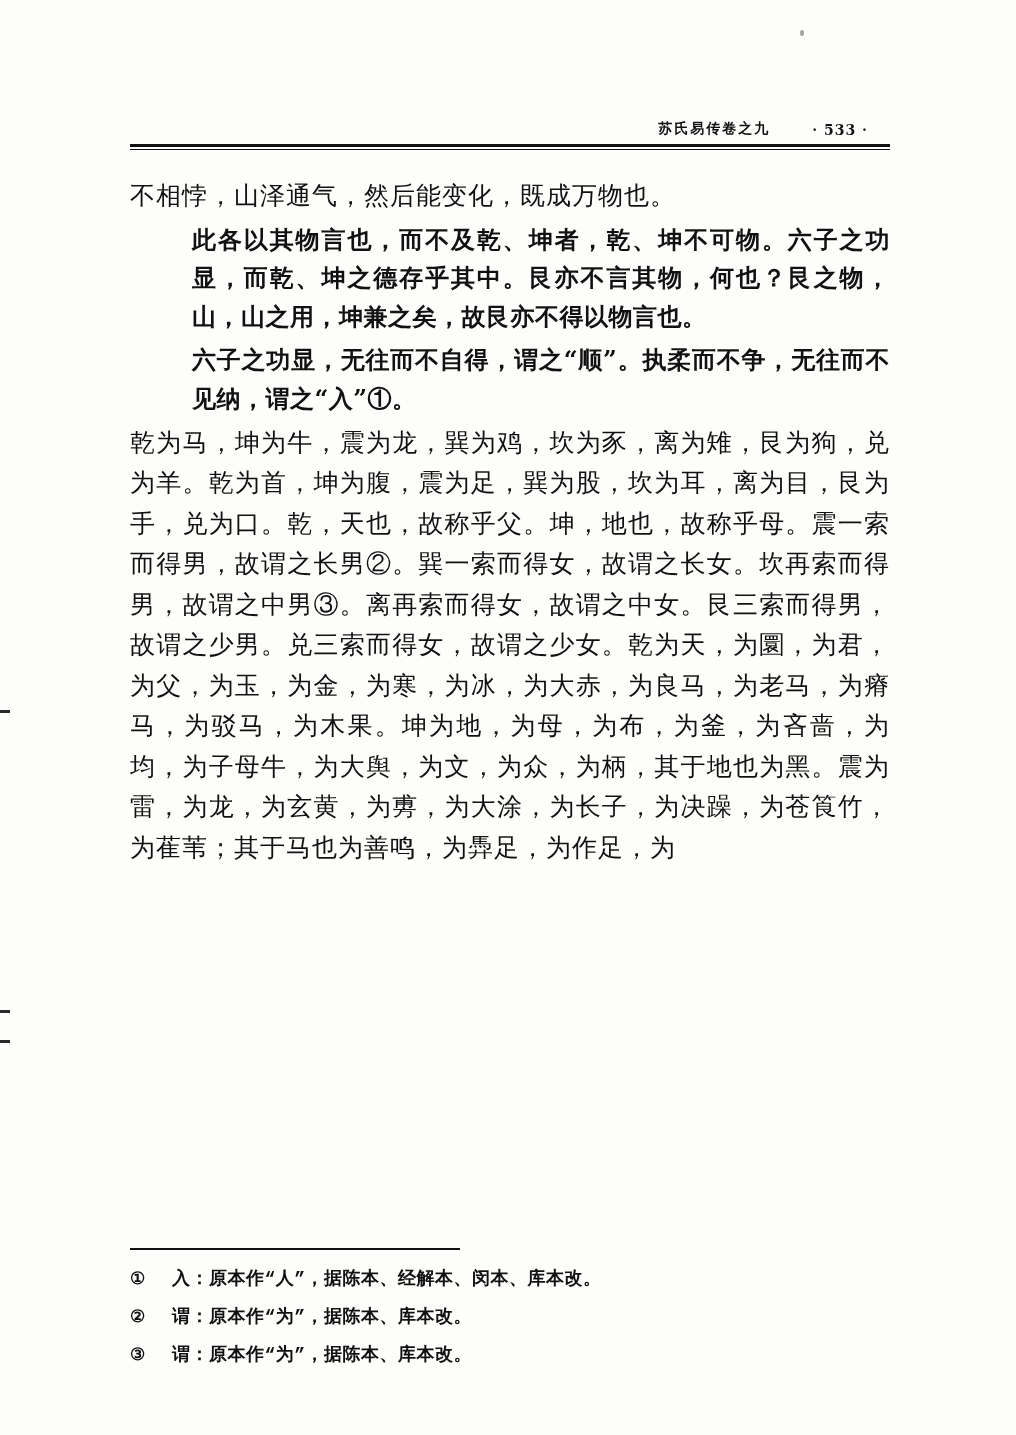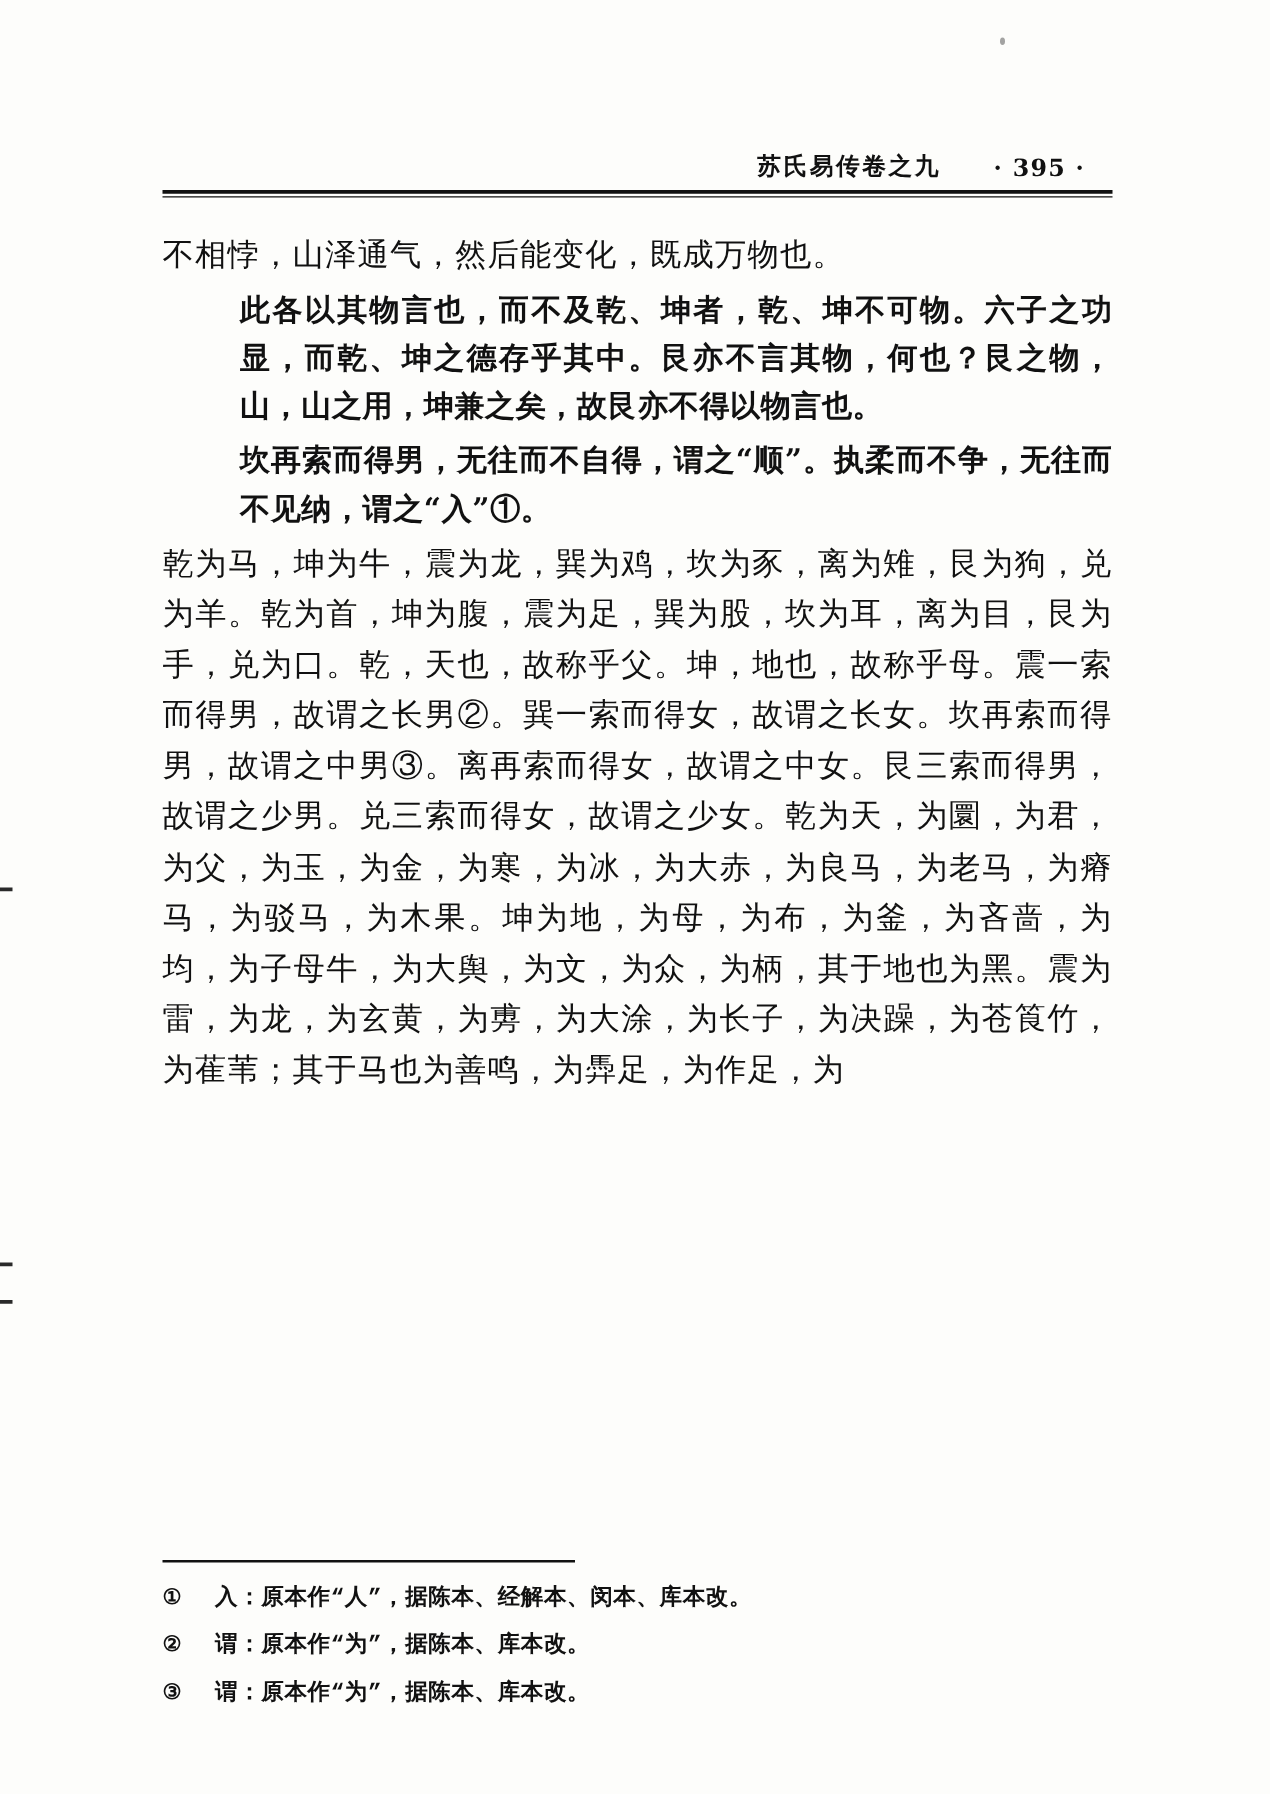--- a/index.html
+++ b/index.html
@@ -34,21 +34,21 @@
     top: 120px;
     width: 760px;
   }
 
   
   .running-head {
     display: flex;
     align-items: flex-end;
     justify-content: flex-end;
     gap: 42px;
-    font-size: 19px;
+    font-size: 14px;
     letter-spacing: 2px;
     padding-right: 22px;
     padding-bottom: 6px;
   }
   .running-head .title {
     font-weight: 700;
   }
   .running-head .folio {
     font-weight: 700;
     font-family: "DejaVu Serif", serif;
@@ -118,27 +118,27 @@
 
   <div class="speck" style="left:800px; top:30px; width:4px; height:6px;"></div>
   <div class="edge-mark" style="left:0px; top:710px; width:10px; height:3px;"></div>
   <div class="edge-mark" style="left:0px; top:1010px; width:10px; height:3px;"></div>
   <div class="edge-mark" style="left:0px; top:1040px; width:10px; height:3px;"></div>
 
   <div class="content">
 
     <div class="running-head">
       <span class="title">苏氏易传卷之九</span>
-      <span class="folio">· 395 ·</span>
+      <span class="folio">· 533 ·</span>
     </div>
     <div class="rule"></div>
 
     <p class="main-text">不相悖，山泽通气，然后能变化，既成万物也。</p>
     <p class="commentary">此各以其物言也，而不及乾、坤者，乾、坤不可物。六子之功显，而乾、坤之德存乎其中。艮亦不言其物，何也？艮之物，山，山之用，坤兼之矣，故艮亦不得以物言也。</p>
-    <p class="commentary">坎再索而得男，无往而不自得，谓之“顺”。执柔而不争，无往而不见纳，谓之“入”①。</p>
+    <p class="commentary">六子之功显，无往而不自得，谓之“顺”。执柔而不争，无往而不见纳，谓之“入”①。</p>
     <p class="main-text">乾为马，坤为牛，震为龙，巽为鸡，坎为豕，离为雉，艮为狗，兑为羊。乾为首，坤为腹，震为足，巽为股，坎为耳，离为目，艮为手，兑为口。乾，天也，故称乎父。坤，地也，故称乎母。震一索而得男，故谓之长男②。巽一索而得女，故谓之长女。坎再索而得男，故谓之中男③。离再索而得女，故谓之中女。艮三索而得男，故谓之少男。兑三索而得女，故谓之少女。乾为天，为圜，为君，为父，为玉，为金，为寒，为冰，为大赤，为良马，为老马，为瘠马，为驳马，为木果。坤为地，为母，为布，为釜，为吝啬，为均，为子母牛，为大舆，为文，为众，为柄，其于地也为黑。震为雷，为龙，为玄黄，为旉，为大涂，为长子，为决躁，为苍筤竹，为萑苇；其于马也为善鸣，为馵足，为作足，为</p>
 
   </div>
 
   <div class="footnotes">
     <div class="fn-rule"></div>
 
     <div class="fn-item">
       <span class="fn-marker">①</span>
       <span class="fn-text">入：原本作“人”，据陈本、经解本、闵本、库本改。</span>

